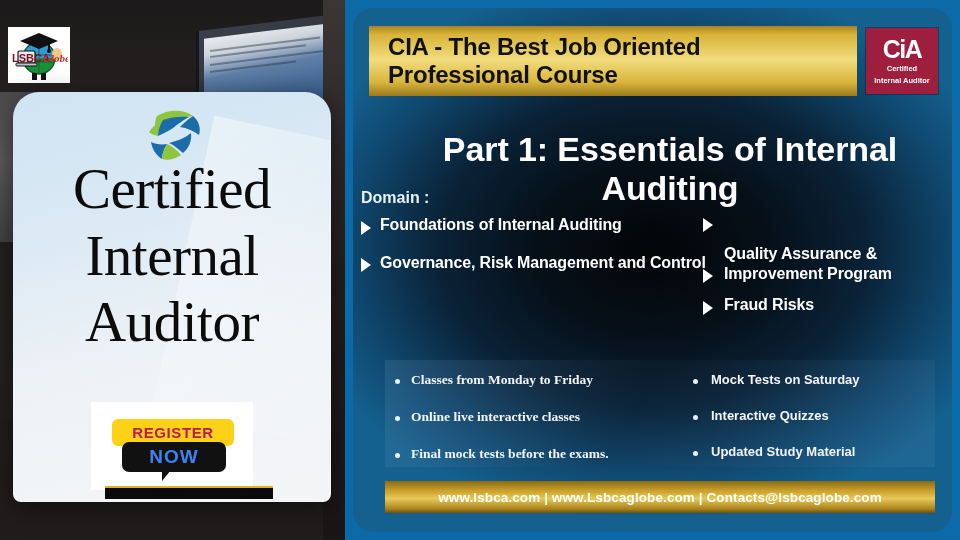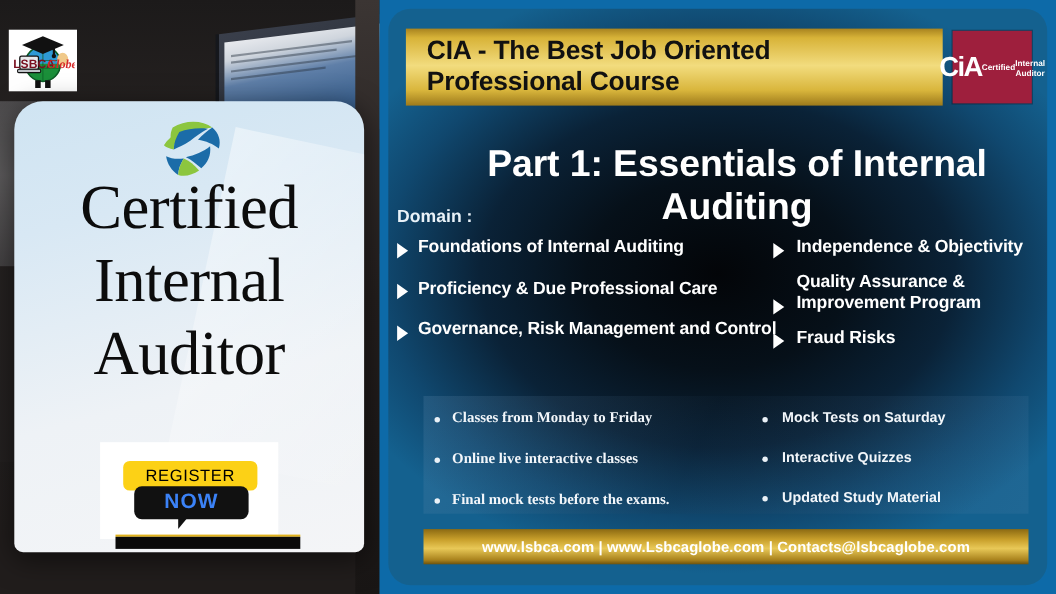--- a/index.html
+++ b/index.html
@@ -42,21 +42,21 @@
   #globe-emblem{position:absolute;left:50%;top:14px;transform:translateX(-50%);width:74px;height:62px;}
   #cia-title{position:absolute;left:0;right:0;top:64px;text-align:center;
     font-family:"Liberation Serif",serif;color:#0c0c0c;font-size:57px;line-height:1.17;
     letter-spacing:-.5px;}
   #cia-title span{display:block;}
   #register-wrap{position:absolute;left:50%;transform:translateX(-50%);bottom:12px;
     width:162px;height:88px;background:#fff;display:flex;align-items:center;justify-content:center;}
   #register-btn{position:relative;width:132px;height:62px;}
   .reg-top{position:absolute;left:6px;top:4px;width:122px;height:27px;background:#fcd116;
     border-radius:6px;display:flex;align-items:center;justify-content:center;
-    font-weight:normal;font-size:15px;letter-spacing:.6px;color:#000000;}
+    font-weight:bold;font-size:15px;letter-spacing:.6px;color:#be185d;}
   .reg-bot{position:absolute;left:16px;top:27px;width:104px;height:30px;background:#111;
     border-radius:7px;display:flex;align-items:center;justify-content:center;
     font-weight:bold;font-size:19px;letter-spacing:1px;color:#3b82f6;}
   .reg-tail{position:absolute;left:56px;top:55px;width:0;height:0;
     border-left:9px solid #111;border-bottom:11px solid transparent;}
   #black-bar{position:absolute;left:92px;bottom:3px;width:168px;height:11px;background:#0a0a0a;}
   #yellow-hair{position:absolute;left:92px;bottom:14px;width:168px;height:2px;background:#e0b21c;}
 
   
   #right-panel{position:absolute;left:345px;top:0;width:615px;height:540px;
@@ -64,21 +64,21 @@
   #right-inner{position:relative;width:100%;height:100%;overflow:hidden;
     background:
       radial-gradient(ellipse 62% 52% at 50% 46%, #030508 0%, #061019 32%, #0a2237 58%, #10486f 82%, #14618f 100%); border-radius: 20px;}
 
   
   #header-banner{position:absolute;left:16px;top:18px;width:488px;height:70px;
     background:linear-gradient(180deg,#a8831f 0%,#d8b338 12%,#f2dc7e 48%,#d9b63c 80%,#9d7a1b 100%);
     display:flex;align-items:center;padding-left:19px;box-sizing:border-box;}
   #header-title{font-size:24px;font-weight:bold;color:#111;line-height:1.17;letter-spacing:-.2px;}
   #cia-badge{position:absolute;right:14px;top:20px;width:72px;height:66px;background:#9e1f3d;
-    display:flex;align-items:center;justify-content:center;color:#fff;
+    display:flex;flex-direction:column;align-items:center;justify-content:center;color:#fff;
     box-shadow:0 0 0 1px rgba(0,0,0,.3);}
   .badge-mark{font-size:25px;font-weight:bold;letter-spacing:-1.5px;line-height:1;}
   .badge-sub{font-size:7.5px;font-weight:bold;line-height:1.18;text-align:center;margin-top:3px;}
 
   #part-title{position:absolute;left:28px;top:122px;width:578px;text-align:center;
     font-size:34px;font-weight:bold;color:#fff;letter-spacing:-.1px;}
   #part-title .pnum{color:#fff;}
 
   #domain-label{position:absolute;left:8px;top:181px;font-size:16px;font-weight:bold;color:#e9f2f8;}
 
@@ -198,32 +198,27 @@
 
       <div id="domain-label">Domain :</div>
 
       <div class="dom-col" id="dom-left">
         <div class="dom-item">
           <span class="tri"></span>
           <span>Foundations of Internal Auditing</span>
         </div>
         <div class="dom-item">
           <span class="tri"></span>
-          <span>Proficiency &amp; Due Professional Care</span>
-        </div>
-        <div class="dom-item">
-          <span class="tri"></span>
           <span>Governance, Risk Management and Control</span>
         </div>
       </div>
 
       <div class="dom-col" id="dom-right">
         <div class="dom-item">
           <span class="tri"></span>
-          <span>Independence &amp; Objectivity</span>
         </div>
         <div class="dom-item">
           <span class="tri"></span>
           <span>Quality Assurance &amp; Improvement Program</span>
         </div>
         <div class="dom-item">
           <span class="tri"></span>
           <span>Fraud Risks</span>
         </div>
       </div>

